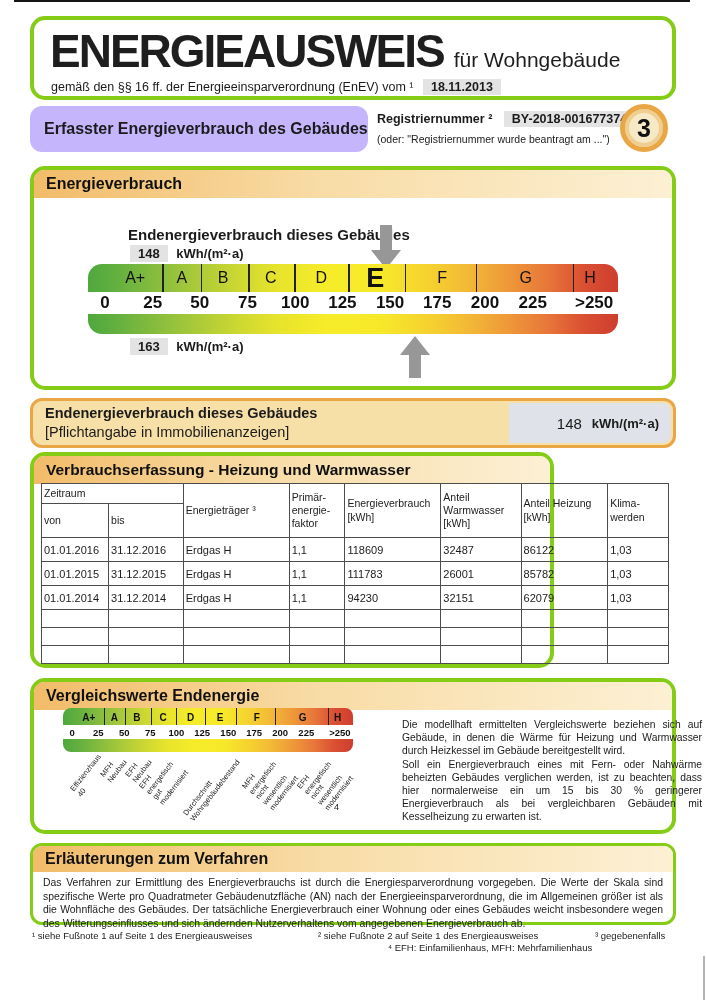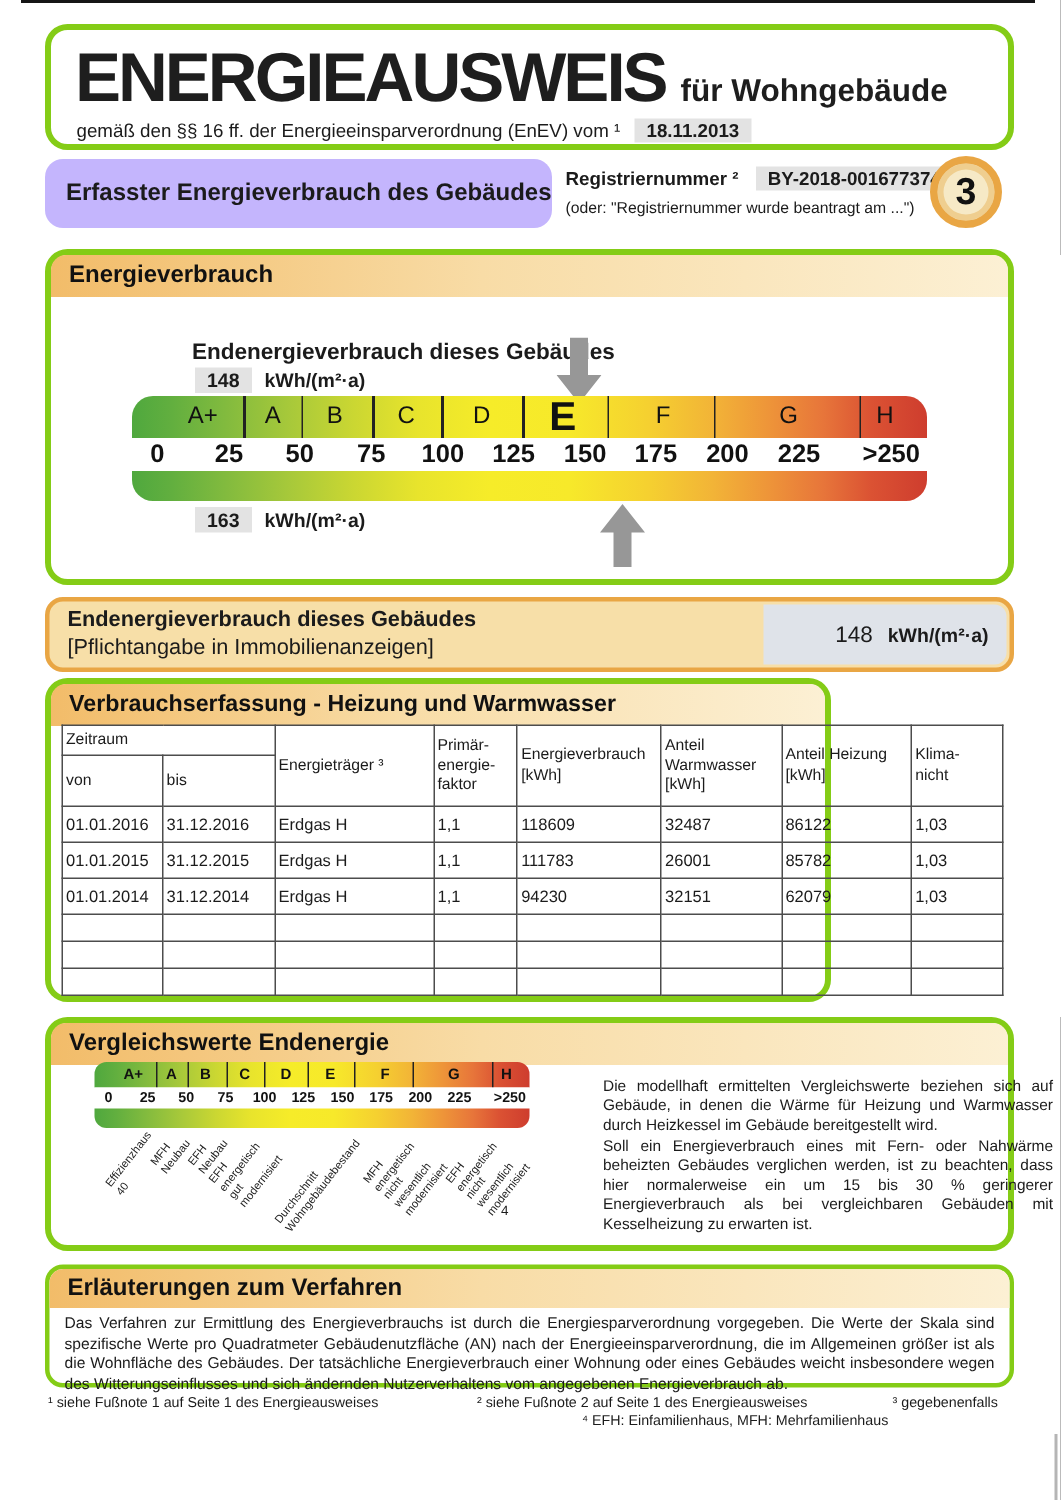--- a/index.html
+++ b/index.html
@@ -9,21 +9,21 @@
   .scan-right{position:absolute;right:2px;top:956px;width:2px;height:44px;background:#b5b5b5;}
 
   
   .obox{position:absolute;border:4px solid #84cc16;border-radius:15px;background:#fff;box-sizing:border-box;}
   .obox-header{height:28px;background:linear-gradient(90deg,#F2BC69 0%,#F8DCA6 45%,#FCF0D4 100%);
                border-radius:10px 10px 0 0;font-weight:bold;font-size:16px;line-height:28px;padding-left:12px;color:#111;}
 
   
   .main-title{position:absolute;left:16px;top:4px;display:flex;align-items:baseline;gap:10px;}
   .main-title .big{font-size:46px;font-weight:bold;letter-spacing:-2px;color:#1e1e1e;}
-  .main-title .suffix{font-size:21px;font-weight:bold;color:#1e1e1e;text-align:center;}
+  .main-title .suffix{font-size:21px;font-weight:normal;color:#1e1e1e;text-align:center;}
   .subtitle-row{position:absolute;left:17px;top:59px;font-size:12.5px;}
   .chip{background:#E3E3E3;padding:1px 8px;font-weight:bold;display:inline-block;}
 
   
   .banner-bar{position:absolute;left:30px;top:106px;width:338px;height:46px;background:#c4b5fd;border-radius:12px;
               font-weight:bold;font-size:16px;line-height:46px;padding-left:14px;box-sizing:border-box;}
   .reg-line1{position:absolute;left:377px;top:111px;font-size:12.5px;font-weight:bold;}
   .reg-line2{position:absolute;left:377px;top:133px;font-size:10.5px;}
   .page-circle{position:absolute;left:620px;top:104px;width:48px;height:48px;border-radius:50%;
                border:5px solid #E9A644;background:#F6E9C6;box-shadow:inset 0 0 0 4px #EFCE8F;
@@ -207,21 +207,21 @@
 energie-
 faktor</th>
           <th rowspan="2">Energieverbrauch
 [kWh]</th>
           <th rowspan="2">Anteil
 Warmwasser
 [kWh]</th>
           <th rowspan="2">Anteil Heizung
 [kWh]</th>
           <th rowspan="2">Klima-
-nicht</th>
+werden</th>
         </tr>
         <tr class="hr2">
           <th>von</th>
           <th>bis</th>
         </tr>
       </thead>
       <tbody id="vtab-body">
           <tr class="drow">
             <td>01.01.2016</td>
             <td>31.12.2016</td>

